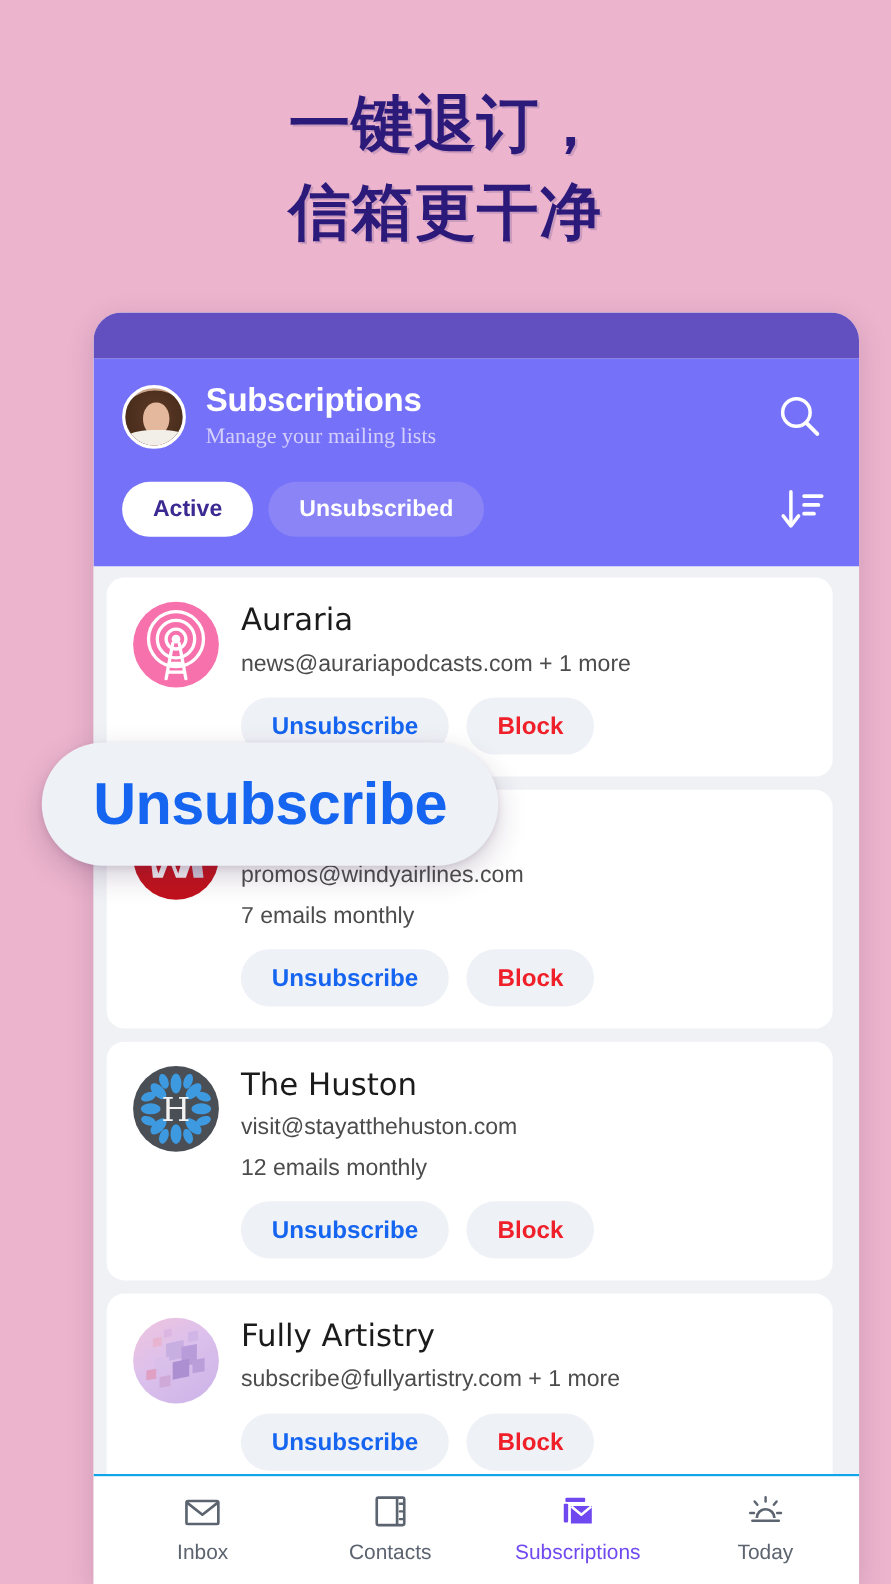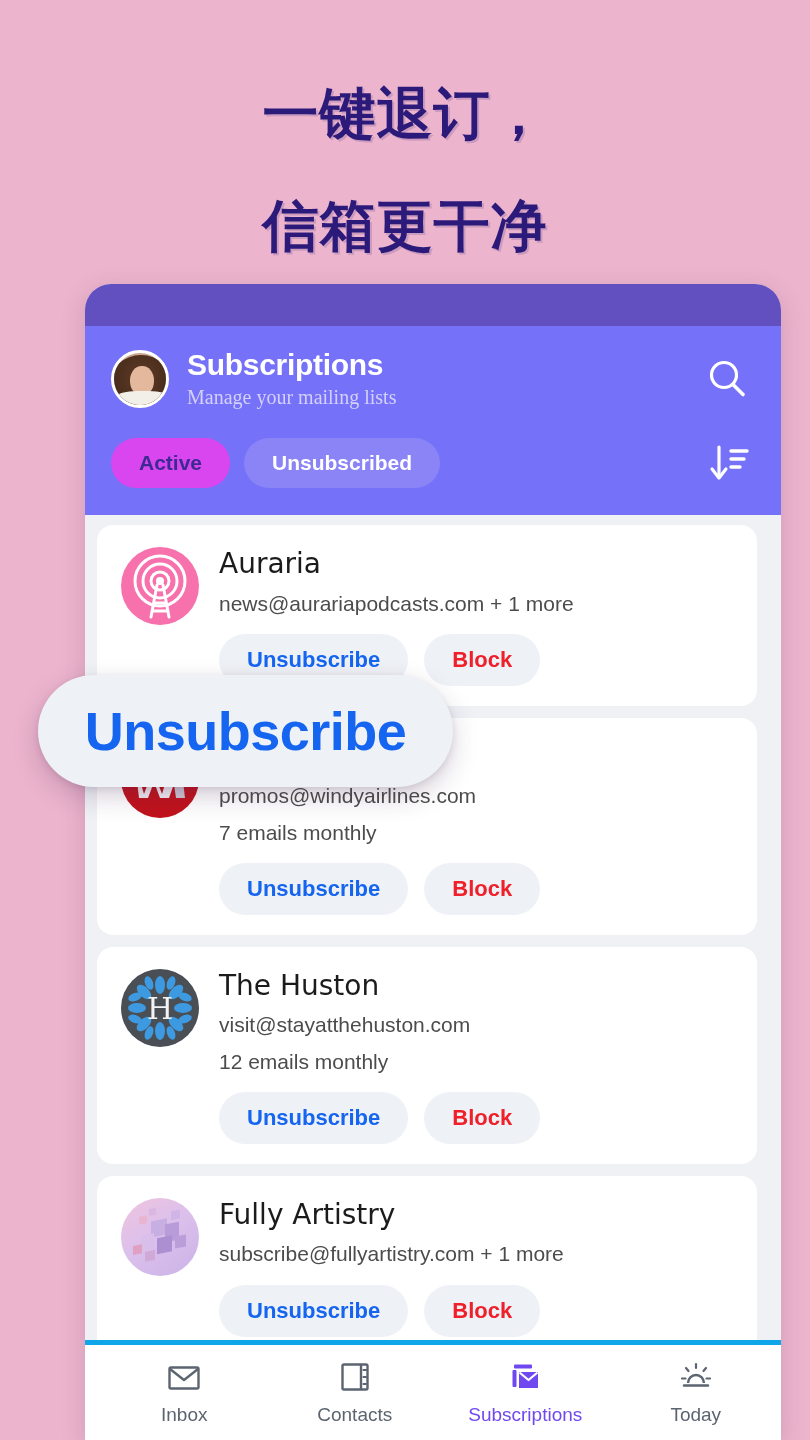--- a/index.html
+++ b/index.html
@@ -19,21 +19,21 @@
     top: 74px; left: 0; right: 0;
     text-align: center;
     color: #2c1a7a;
     font-family: "DejaVu Sans", sans-serif;
     font-weight: bold;
     font-size: 56px;
     line-height: 1.42;
     letter-spacing: 1px;
     text-shadow: 2px 2px 0 rgba(120,90,150,0.28);
   }
-  .headline .l2 { display:block;margin-top:32px; }
+  .headline .l2 { display:block; }
 
   
   .phone {
     position: absolute;
     left: 85px; top: 284px;
     width: 696px; height: 1156px;
     background: #eff1f5;
     border-radius: 26px 26px 0 0;
     overflow: hidden;
     box-shadow: 0 6px 24px rgba(90,50,90,0.18);
@@ -120,21 +120,21 @@
     padding: 0 28px;
     border-radius: 25px;
     display: flex; align-items: center;
     font-size: 21px;
     font-weight: bold;
     color: #ffffff;
     background: #8a84f7;
     white-space: nowrap;
   }
   .chip.active {
-    background: #d946ef;
+    background: #ffffff;
     color: #3c2a92;
   }
   .sort-btn {
     margin-left: auto;
     width: 52px; height: 52px;
     display:flex; align-items:center; justify-content:center;
   }
 
   
   .list {
@@ -205,21 +205,21 @@
   }
 
   
   .bottomnav {
     flex: 0 0 auto;
     height: 100px;
     background: #ffffff;
     display: flex;
     align-items: flex-start;
     padding-top: 14px;
-    border-top: 5px solid #0ea5e9;
+    border-top: 2px solid #0ea5e9;
     padding-left: 14px;
   }
   .nav-item {
     flex: 1 1 0;
     display: flex;
     flex-direction: column;
     align-items: center;
     gap: 9px;
   }
   .nav-label {

